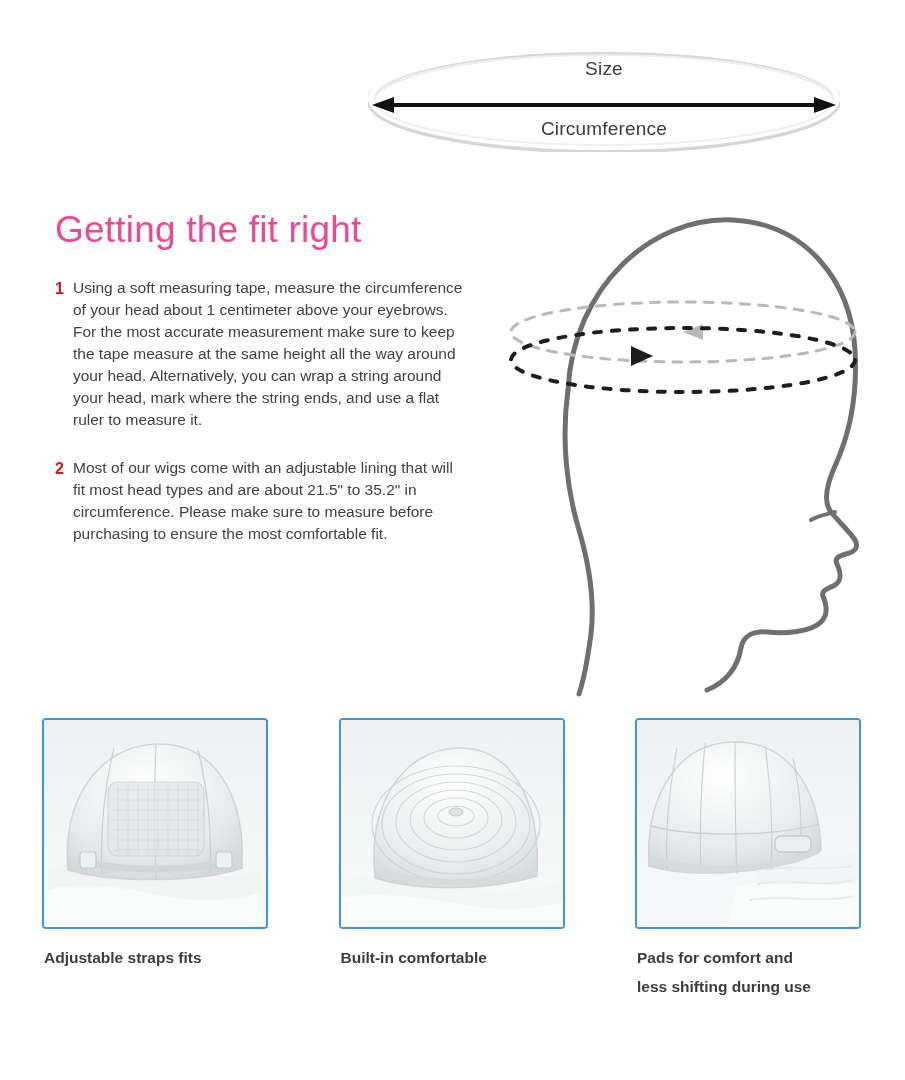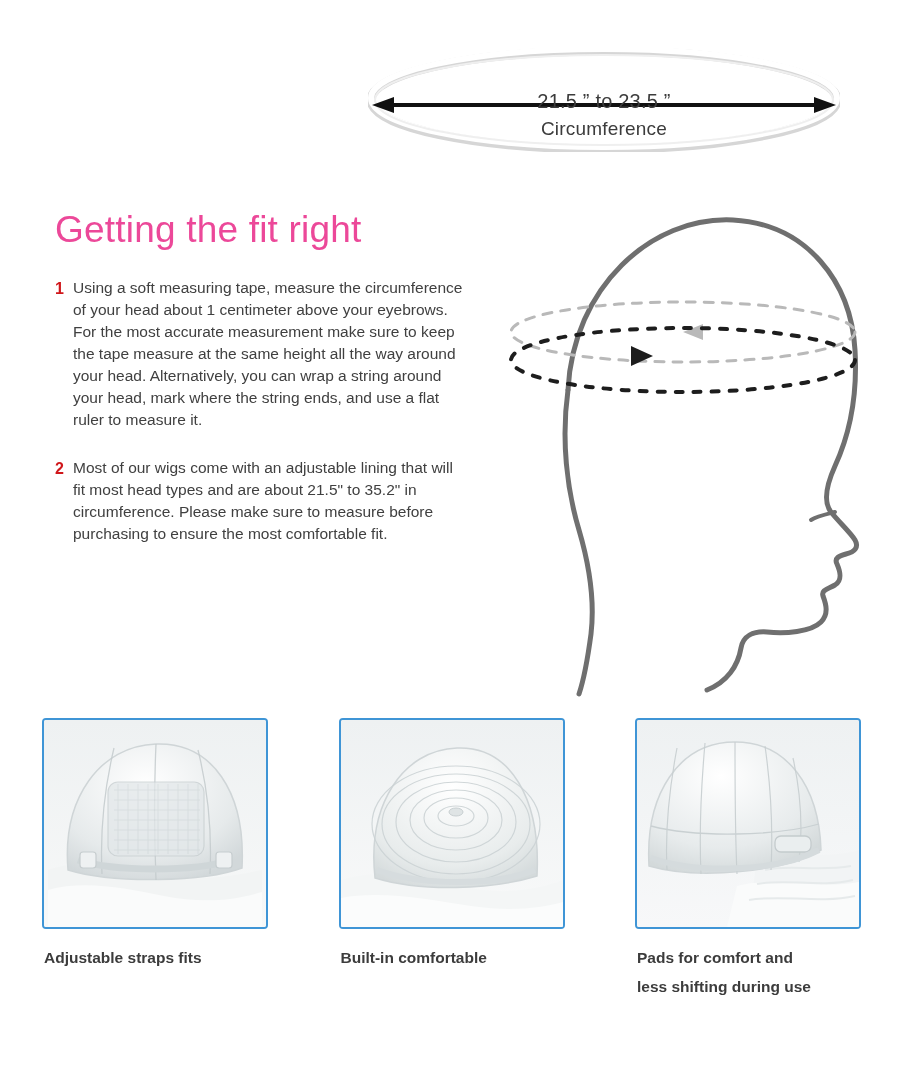--- a/index.html
+++ b/index.html
@@ -169,21 +169,21 @@
       <ellipse cx="236" cy="52" rx="229" ry="45" fill="none" stroke="#efefef" stroke-width="2"></ellipse>
     </svg>
   </div>
 
   <svg id="size-arrow" viewBox="0 0 464 18" xmlns="http://www.w3.org/2000/svg">
     <line x1="18" y1="9" x2="446" y2="9" stroke="#111111" stroke-width="4"></line>
     <polygon points="0,9 22,1 22,17" fill="#111111"></polygon>
     <polygon points="464,9 442,1 442,17" fill="#111111"></polygon>
   </svg>
 
-  <div class="size-label" id="size-value">21.5 ” to 23.5 ”</div>
+  <div class="size-label" id="size-title">Size</div>
   <div class="size-label" id="size-circumference">Circumference</div>
 </div>
 
 <div id="main">
 
   <div id="text-col">
     <h1 id="heading">Getting the fit right</h1>
 
     <div class="step">
       <div class="step-num">1</div>

